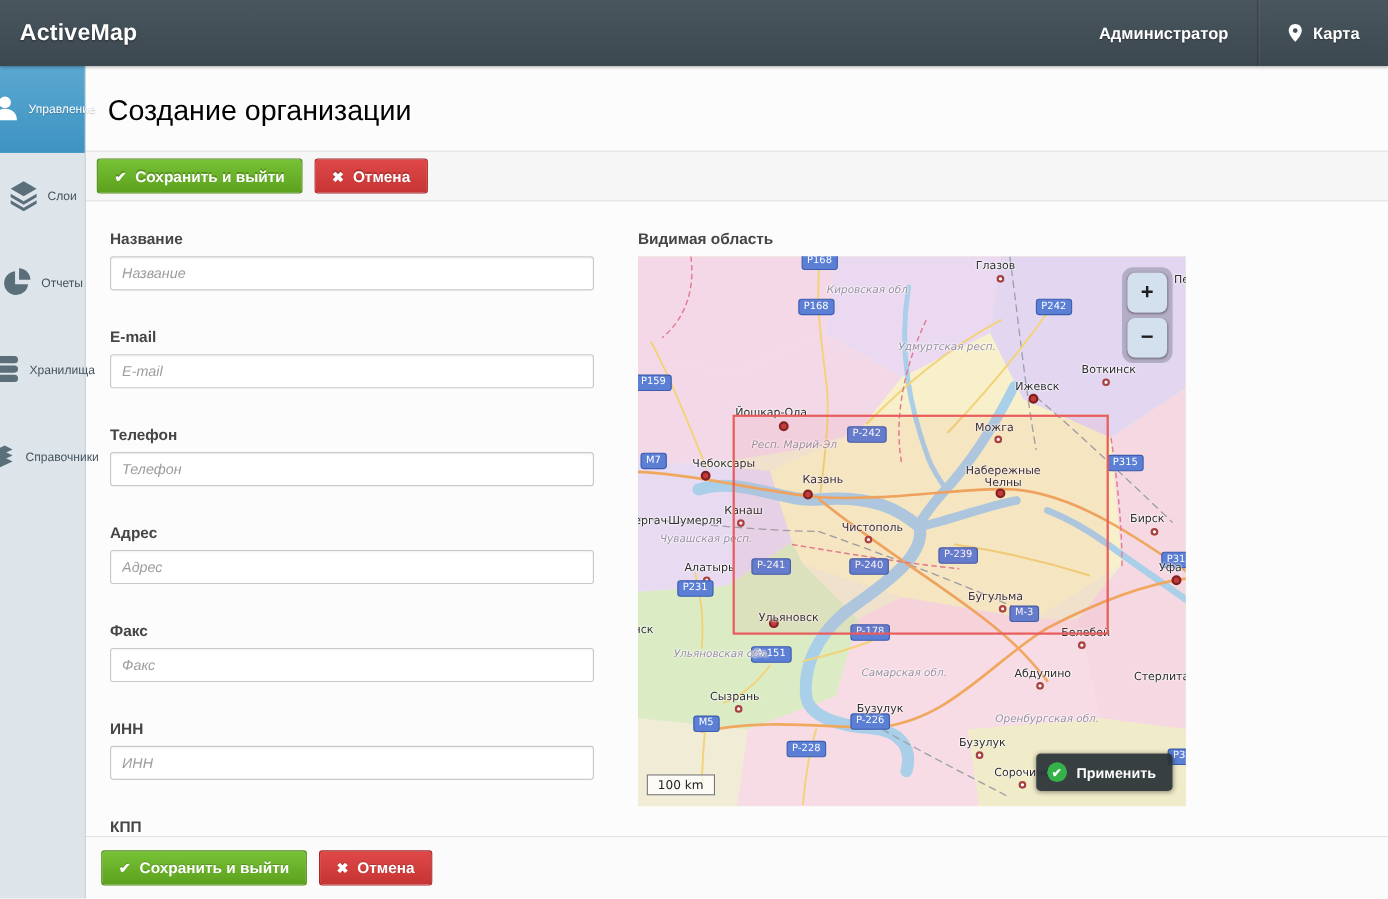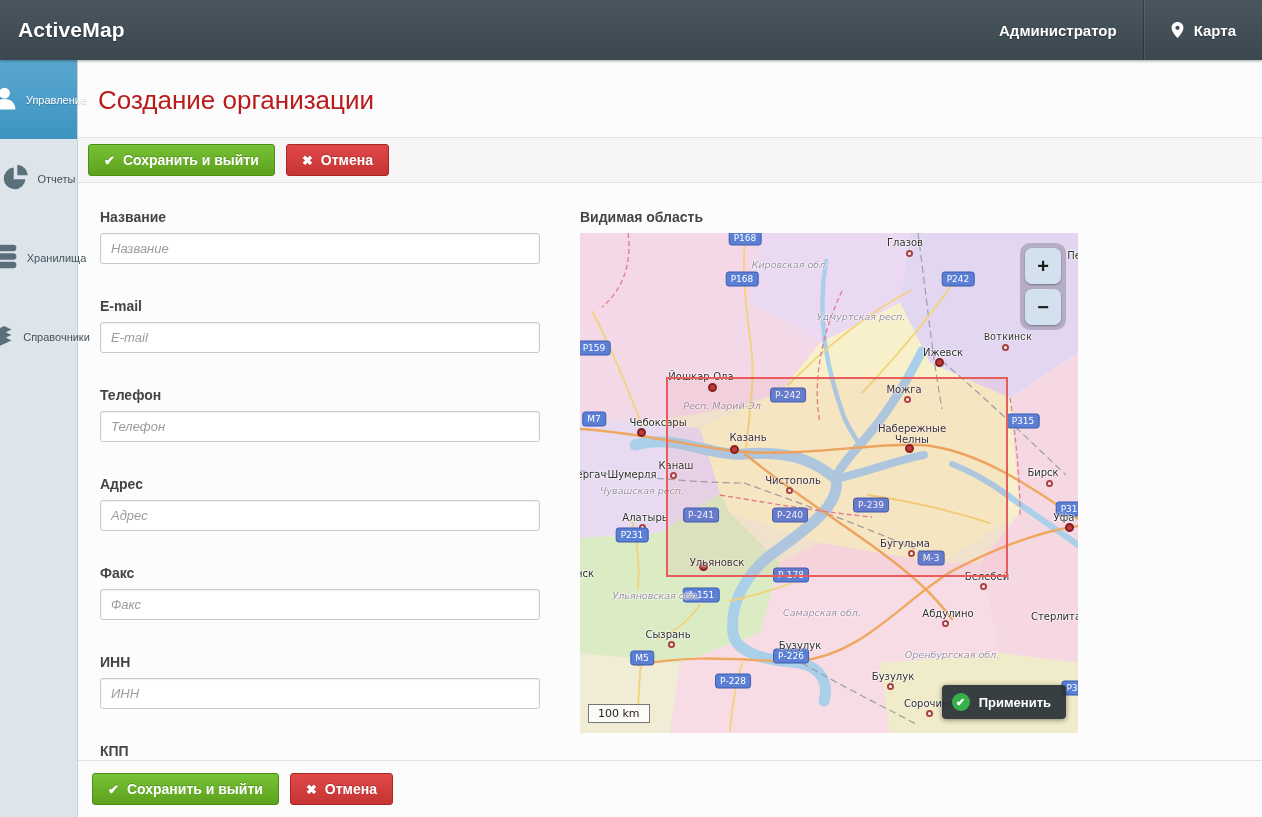--- a/index.html
+++ b/index.html
@@ -42,21 +42,21 @@
   }
   .side-item svg { width:29px; height:29px; fill:#5b6f7b; }
   .side-item.active {
     background:linear-gradient(#5aa8d1,#3e93c1);
     color:#fff; text-shadow:0 1px 1px rgba(0,0,0,.25);
   }
   .side-item.active svg { fill:#fff; }
   
   .main { position:absolute; left:78px; top:60px; right:0; bottom:0; background:#fcfcfc; }
   .page-head { padding:25px 20px 21px 20px; }
-  .page-title { font-size:26px; font-weight:normal; color:#b91c1c; margin:0; }
+  .page-title { font-size:26px; font-weight:normal; color:#000000; margin:0; }
   .toolbar {
     border-top:1px solid #e2e2e2; border-bottom:1px solid #e2e2e2;
     background:#f6f6f6; padding:6px 10px; display:flex; gap:11px; align-items:center;
   }
   .toolbar.bottom {
     position:absolute; left:0; right:0; bottom:0;
     border-bottom:none; background:#fbfbfb; padding:12px 14px;
   }
   .btn {
     display:inline-flex; align-items:center; gap:8px;
@@ -162,20 +162,30 @@
 
 <div class="sidebar">
   <div class="side-item active">
     <span>
       <svg viewBox="0 0 32 32">
           <circle cx="16" cy="10" r="6"></circle>
           <path d="M4 28 c0-7.5 5.2-11.5 12-11.5 s12 4 12 11.5 z"></path>
         </svg>
     </span>
     <span>Управление</span>
+  </div>
+  <div class="side-item">
+    <span>
+      <svg viewBox="0 0 32 32">
+          <path d="M16 2 L29 9.5 16 17 3 9.5 Z"></path>
+          <path d="M3 14.5 L16 22 29 14.5 29 18 16 25.5 3 18 Z"></path>
+          <path d="M3 21 L16 28.5 29 21 29 24.5 16 32 3 24.5 Z"></path>
+        </svg>
+    </span>
+    <span>Слои</span>
   </div>
   <div class="side-item">
     <span>
       <svg viewBox="0 0 32 32">
           <path d="M14 5 A12 12 0 1 0 27 18 L14 18 Z"></path>
           <path d="M18 2 a12 12 0 0 1 11.5 11.5 L18 13.5 Z"></path>
         </svg>
     </span>
     <span>Отчеты</span>
   </div>
@@ -353,21 +363,21 @@
           <span class="map-label road" style="left: 52px; top: 302px;">Р231</span>
           <span class="map-label road" style="left: 351px; top: 325px;">М-3</span>
           <span class="map-label road" style="left: 211px; top: 342px;">Р-178</span>
           <span class="map-label road" style="left: 121px; top: 362px;">А-151</span>
           <span class="map-label road" style="left: 62px; top: 425px;">М5</span>
           <span class="map-label road" style="left: 211px; top: 423px;">Р-226</span>
           <span class="map-label road" style="left: 153px; top: 448px;">Р-228</span>
           <span class="map-label road" style="left: 492px; top: 455px;">Р3</span>
           <span class="map-label city" style="left: 325px; top: 9px;">Глазов</span>
           <span class="map-label city" style="left: 494px; top: 22px;">Пе</span>
-          <span class="map-label city" style="left: 428px; top: 104px; font-family: Liberation Mono, monospace;">Воткинск</span>
+          <span class="map-label city" style="left: 428px; top: 104px;">Воткинск</span>
           <span class="map-label city" style="left: 363px; top: 119px;">Ижевск</span>
           <span class="map-label city" style="left: 121px; top: 143px;">Йошкар-Ола</span>
           <span class="map-label city" style="left: 324px; top: 156px;">Можга</span>
           <span class="map-label city" style="left: 78px; top: 189px;">Чебоксары</span>
           <span class="map-label city" style="left: 168px; top: 204px;">Казань</span>
           <span class="map-label city" style="left: 332px; top: 201px;">Набережные
 Челны</span>
           <span class="map-label city" style="left: 96px; top: 232px;">Канаш</span>
           <span class="map-label city" style="left: 463px; top: 239px;">Бирск</span>
           <span class="map-label city" style="left: 8px; top: 241px;">Сергач</span>

